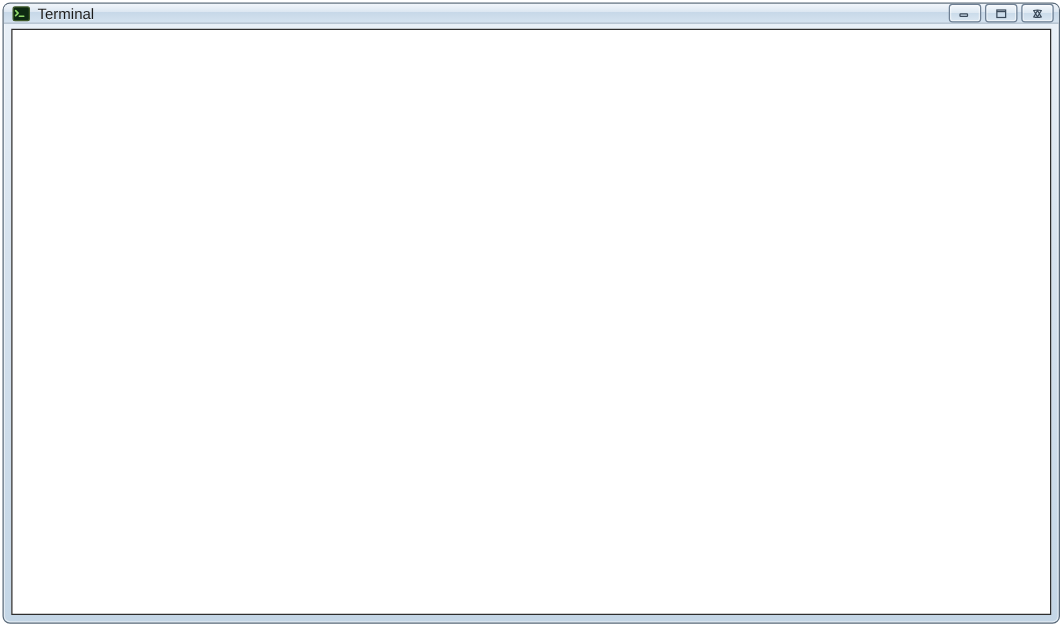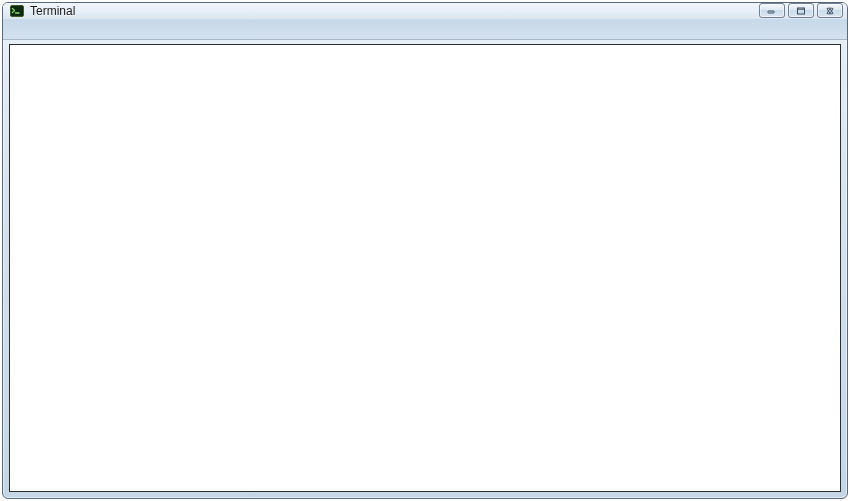--- a/index.html
+++ b/index.html
@@ -19,21 +19,21 @@
       height: 497px;
       border: 1px solid #5a6a7a;
       border-radius: 6px;
       background: linear-gradient(to bottom, #eaf1f8 0%, #d6e2ee 40%, #c4d6e6 100%);
       box-shadow: inset 0 0 0 1px rgba(255,255,255,0.5);
       overflow: hidden;
       display: flex;
       flex-direction: column;
     }
     .titlebar {
-      height: 37px;
+      height: 16px;
       display: flex;
       align-items: flex-start;
       padding: 0 4px 0 6px;
       background: linear-gradient(to bottom, #f2f6fb 0%, #dbe6f1 45%, #c7d8e8 46%, #d4e2ef 100%);
       border-bottom: 1px solid #a8b8c8;
     }
     .app-icon {
       width: 16px;
       height: 16px;
       margin-right: 5px;

